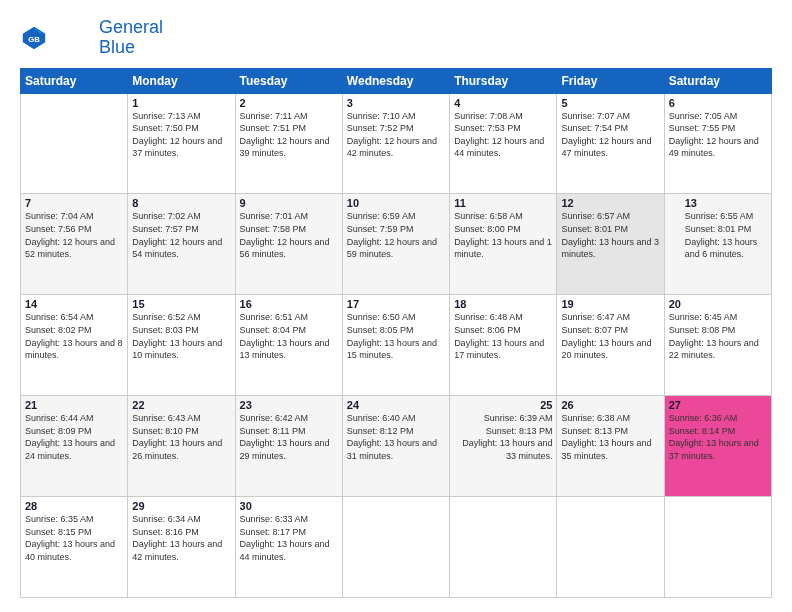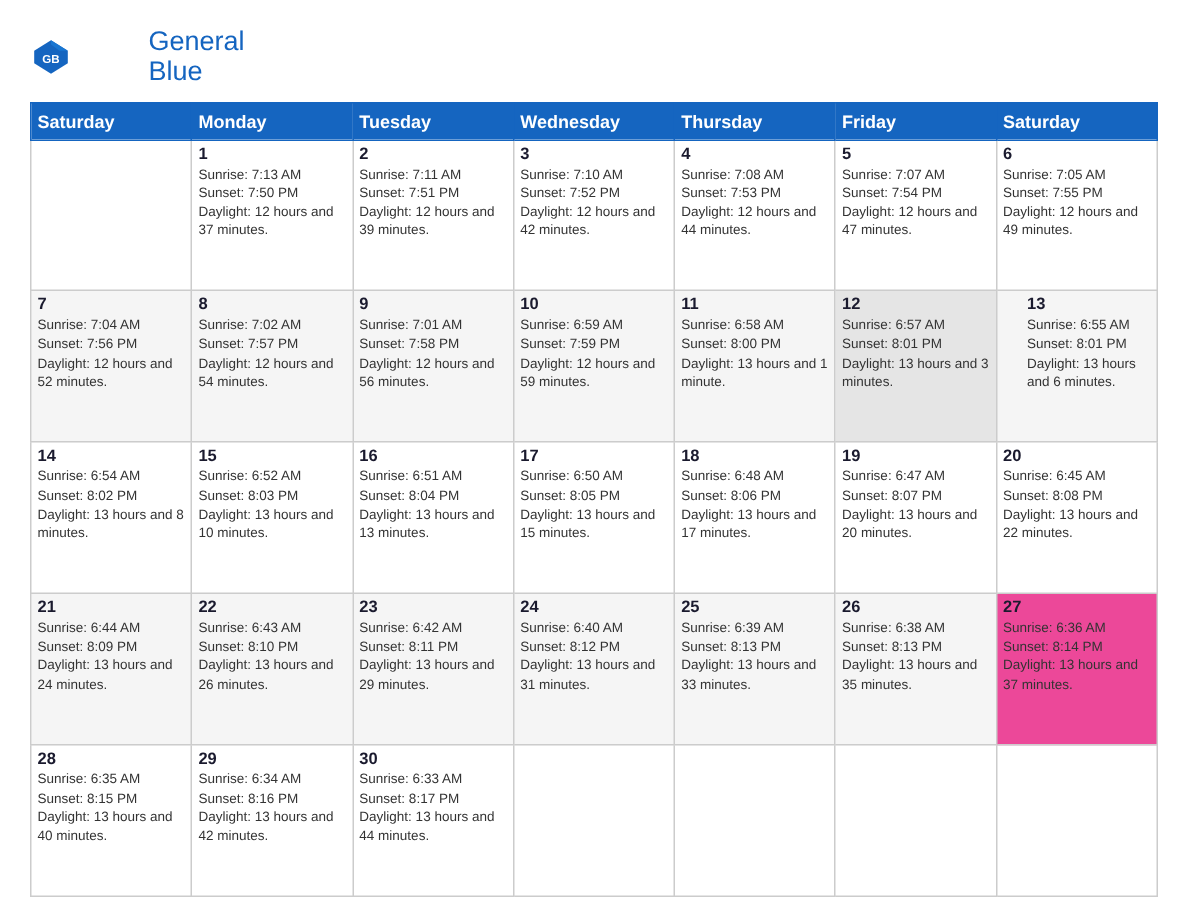--- a/index.html
+++ b/index.html
@@ -230,21 +230,21 @@
             <div class="day-info">Sunrise: 6:43 AM<br>Sunset: 8:10 PM<br>Daylight: 13 hours and 26 minutes.</div>
           </td>
           <td style="background: rgb(245, 245, 245);">
             <div class="day-number">23</div>
             <div class="day-info">Sunrise: 6:42 AM<br>Sunset: 8:11 PM<br>Daylight: 13 hours and 29 minutes.</div>
           </td>
           <td style="background: rgb(245, 245, 245);">
             <div class="day-number">24</div>
             <div class="day-info">Sunrise: 6:40 AM<br>Sunset: 8:12 PM<br>Daylight: 13 hours and 31 minutes.</div>
           </td>
-          <td style="background: rgb(245, 245, 245);">
+          <td style="background: rgb(245, 245, 245); text-align: right;">
             <div class="day-number">25</div>
             <div class="day-info">Sunrise: 6:39 AM<br>Sunset: 8:13 PM<br>Daylight: 13 hours and 33 minutes.</div>
           </td>
           <td style="background: rgb(245, 245, 245);">
             <div class="day-number">26</div>
             <div class="day-info">Sunrise: 6:38 AM<br>Sunset: 8:13 PM<br>Daylight: 13 hours and 35 minutes.</div>
           </td>
           <td style="background: #ec4899;">
             <div class="day-number">27</div>
             <div class="day-info">Sunrise: 6:36 AM<br>Sunset: 8:14 PM<br>Daylight: 13 hours and 37 minutes.</div>

